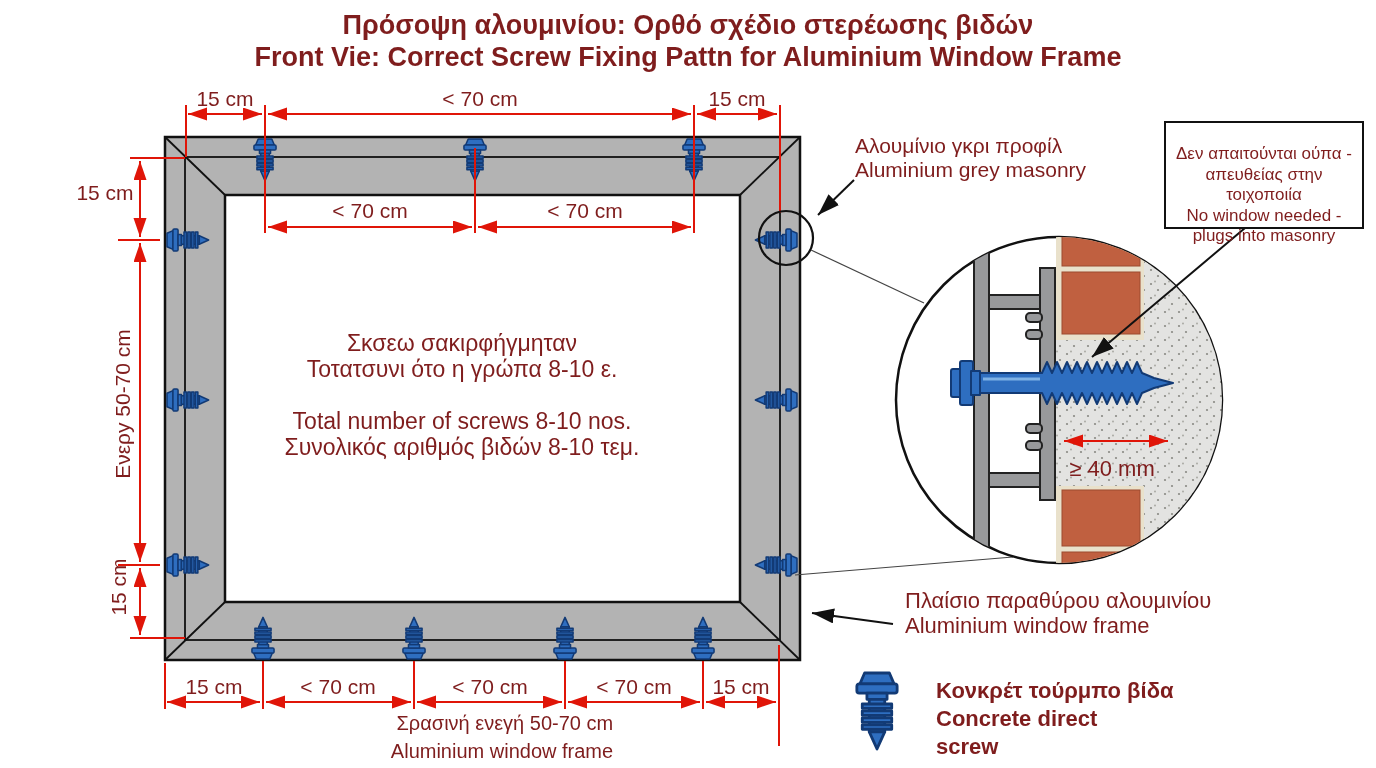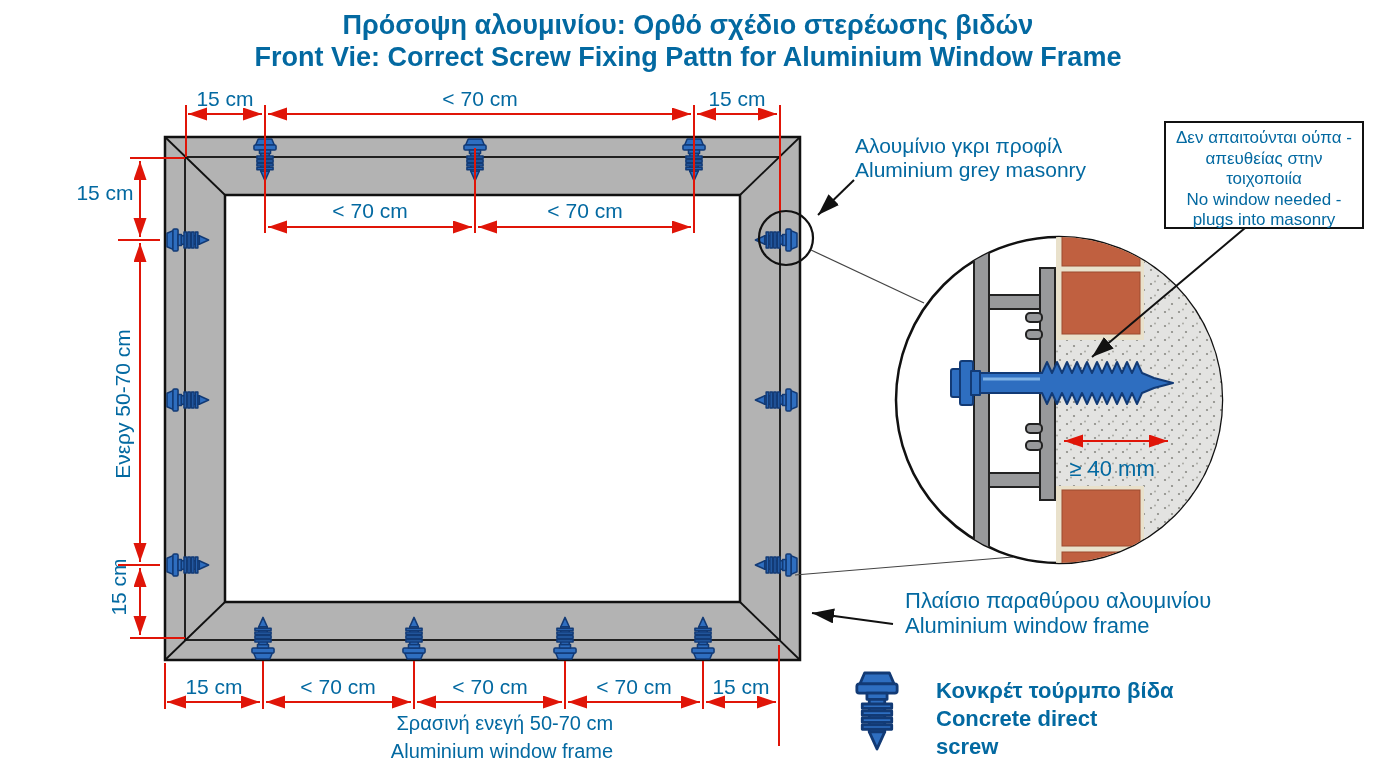--- a/index.html
+++ b/index.html
@@ -1,25 +1,25 @@
 <!DOCTYPE html>
 <html><head>
 <meta charset="utf-8">
 <style>
   html,body{margin:0;padding:0;background:#fff;}
   .canvas{position:relative;width:1376px;height:768px;background:#ffffff;overflow:hidden;
-          font-family:"Liberation Sans",sans-serif;color:#0369a1;}
+          font-family:"Liberation Sans",sans-serif;color:#7f1d1d;}
   svg.gfx{position:absolute;left:0;top:0;}
   .title{position:absolute;left:0;width:1376px;text-align:center;font-weight:bold;
          font-size:27px;white-space:nowrap;}
   .dim{position:absolute;font-size:21px;white-space:nowrap;transform:translate(-50%,-50%);}
   .dim.rot{transform:translate(-50%,-50%) rotate(-90deg);}
   .lbl{position:absolute;font-size:21px;line-height:24px;white-space:nowrap;}
   .callout{position:absolute;left:1164px;top:121px;width:200px;height:108px;border:2px solid #111;
-           background:#fff;text-align:center;font-size:17px;line-height:20.5px;padding-top:5px;
+           background:#fff;text-align:center;font-size:17px;line-height:20.5px;padding-top:21px;
            box-sizing:border-box;}
   .center-text{position:absolute;left:462px;top:331px;transform:translateX(-50%);
                text-align:center;font-size:23px;line-height:25.5px;white-space:nowrap;}
   .gap{height:27px;}
   .caption{position:absolute;left:502px;top:709px;transform:translateX(-50%);text-align:right;
            font-size:20px;line-height:28px;white-space:nowrap;}
   .legend-text{position:absolute;left:936px;top:677px;font-size:22px;line-height:28px;white-space:nowrap;font-weight:bold;}
 </style>
 </head>
 <body>
@@ -184,20 +184,27 @@
   <div class="dim" style="left:490px;top:687px">&lt; 70 cm</div>
   <div class="dim" style="left:634px;top:687px">&lt; 70 cm</div>
   <div class="dim" style="left:741px;top:687px">15 cm</div>
 
   <div class="dim" style="left:105px;top:193px">15 cm</div>
   <div class="dim rot" style="left:123px;top:404px">Ενερy 50-70 cm</div>
   <div class="dim rot" style="left:119px;top:587px">15 cm</div>
 
   <div class="dim" style="left:1112px;top:469px;font-size:22px">≥ 40 mm</div>
 
+  <div class="center-text">
+    <div>Σκσεω σακιρφήγμηταν</div>
+    <div>Τοτατσυνι ότο η γρώπα 8-10 ε.</div>
+    <div class="gap"></div>
+    <div>Total number of screws 8-10 nos.</div>
+    <div>Συνολικός αριθμός βιδών 8-10 τεμ.</div>
+  </div>
 
   <div class="lbl" style="left:855px;top:134px">
     <div>Αλουμίνιο γκρι προφίλ</div>
     <div>Aluminium grey masonry</div>
   </div>
 
   <div class="callout">
     <div>Δεν απαιτούνται ούπα -</div>
     <div>απευθείας στην</div>
     <div>τοιχοποιία</div>

